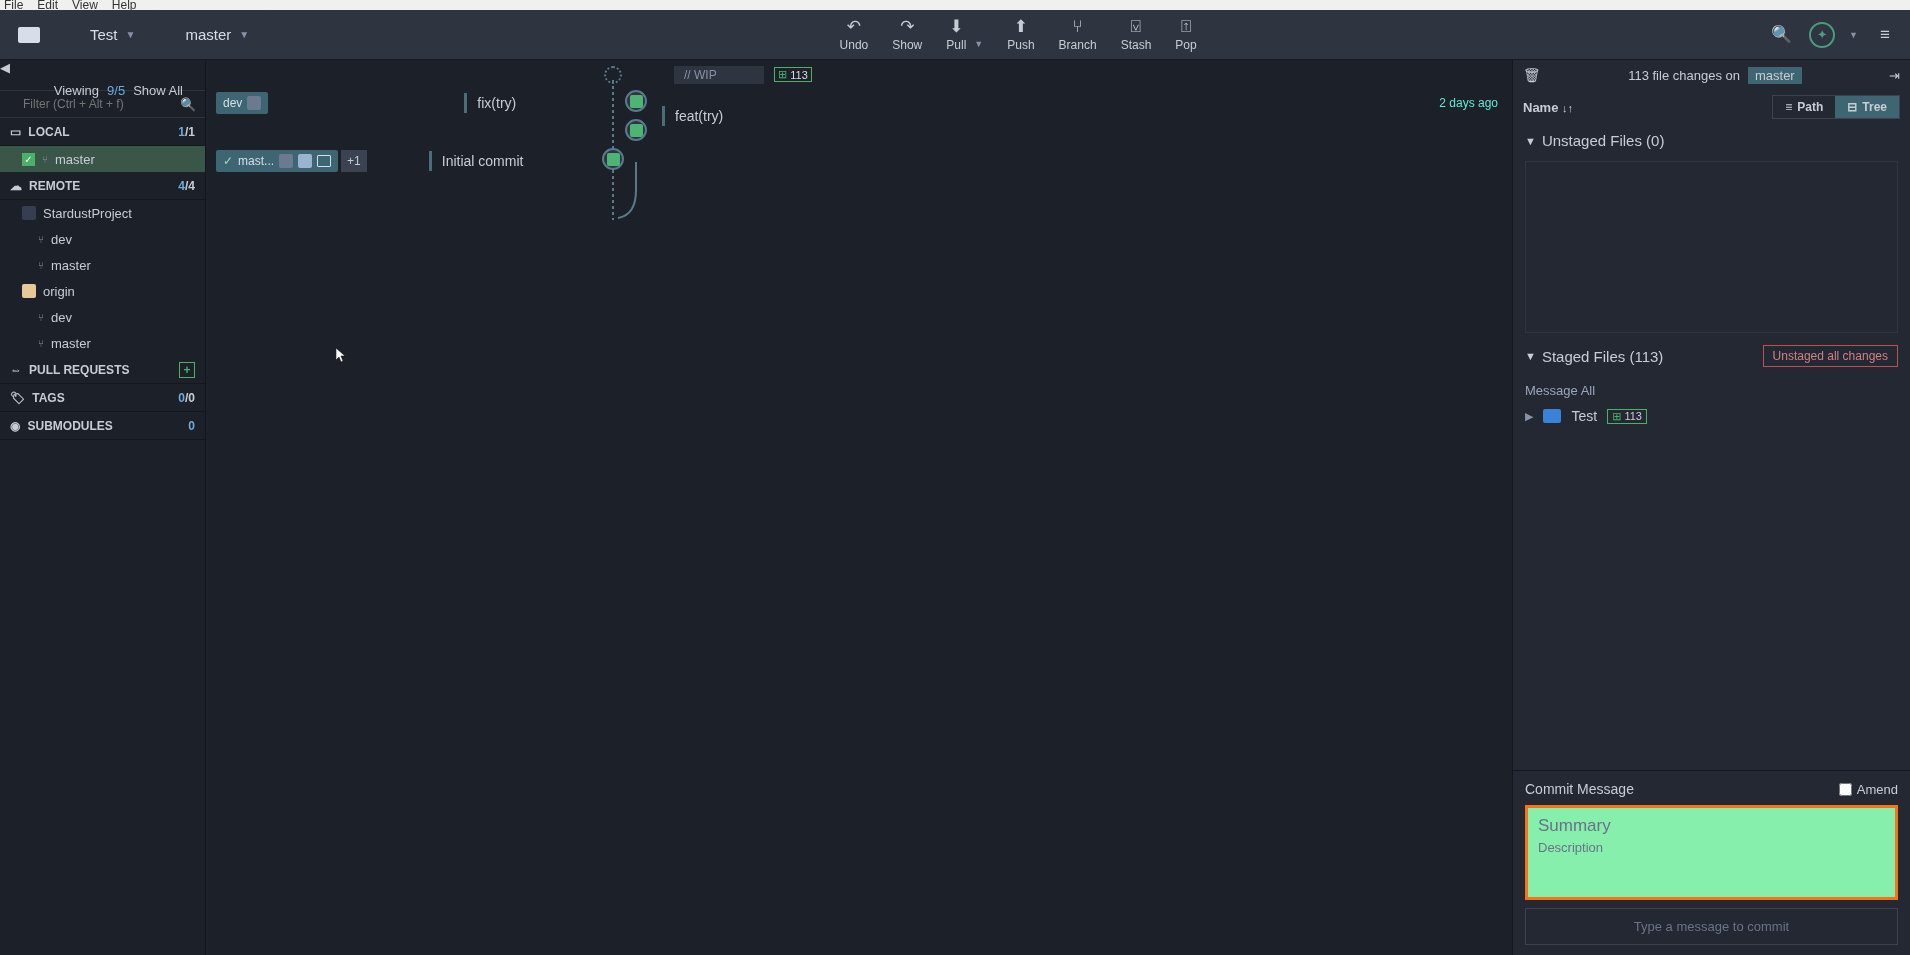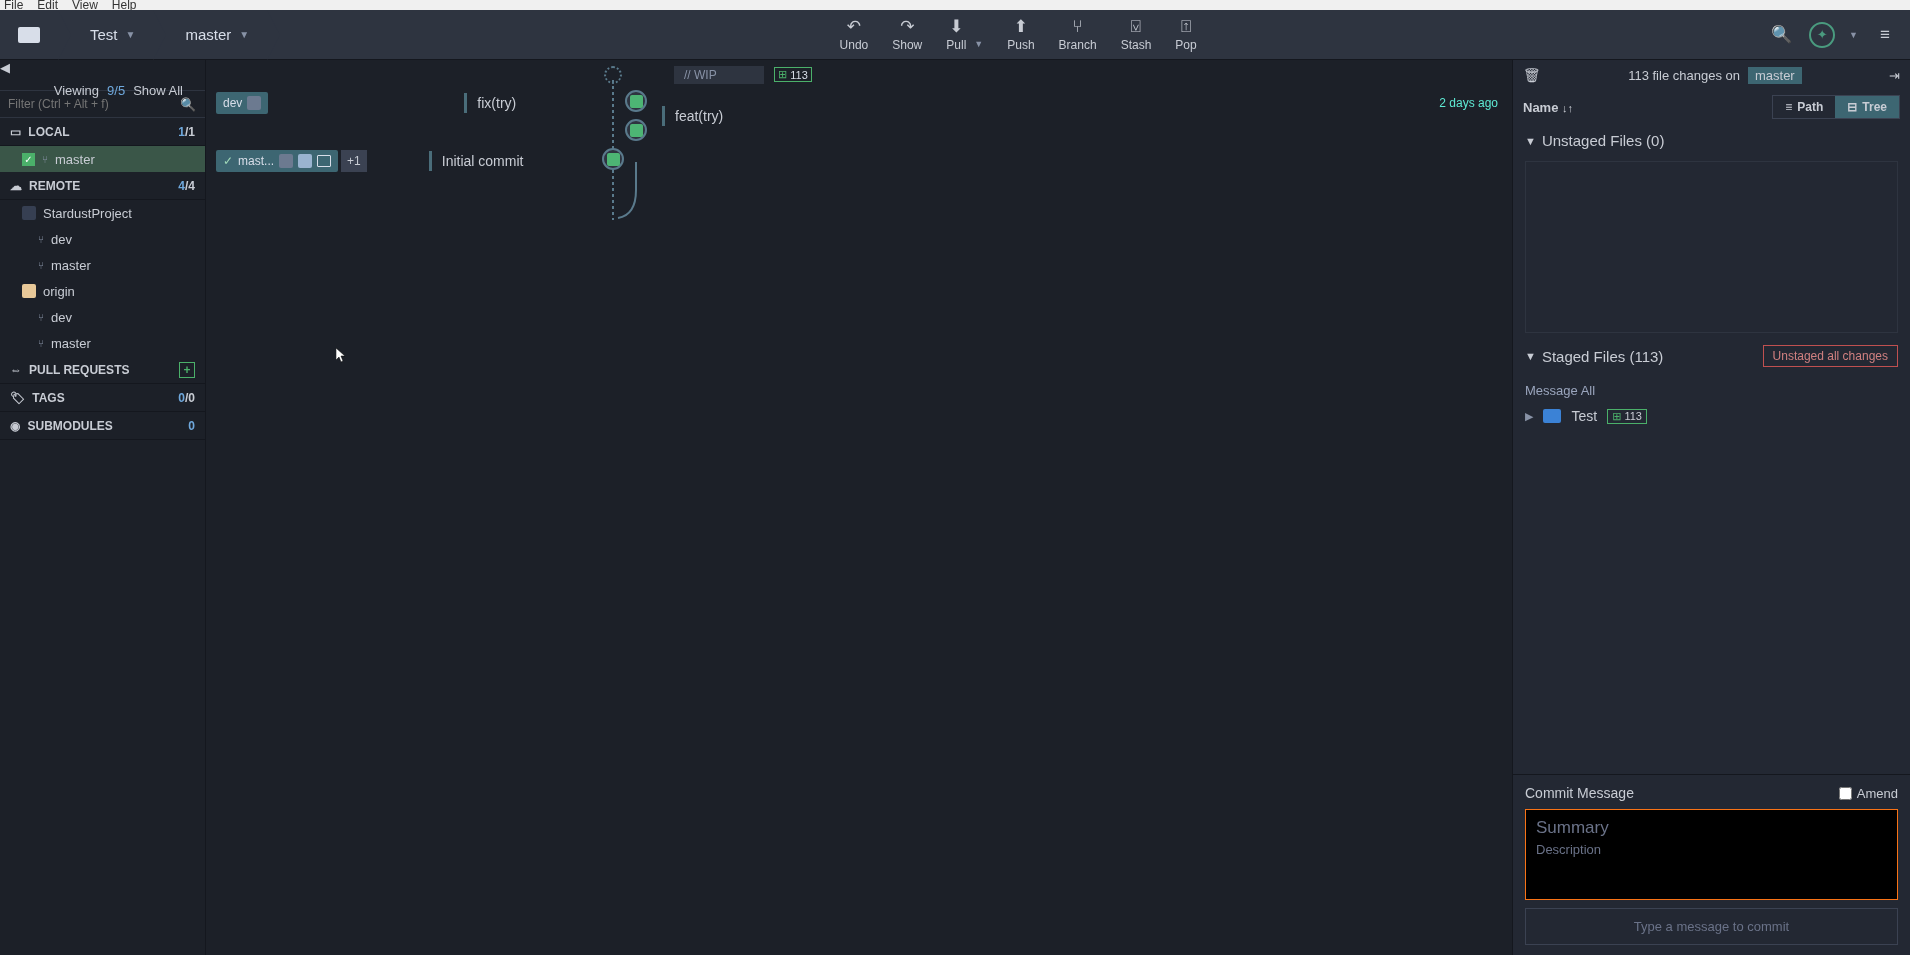--- a/index.html
+++ b/index.html
@@ -18,21 +18,21 @@
 .tb-right { display: flex; align-items: center; gap: 14px; padding-right: 12px; }
 .tb-right .ric { width: 26px; height: 26px; display: flex; align-items: center; justify-content: center; color: #c8ccd4; font-size: 17px; }
 .kraken { width: 26px; height: 26px; border-radius: 50%; border: 2px solid #4a9b7f; display: flex; align-items: center; justify-content: center; color: #4a9b7f; }
 .main { display: flex; height: calc(100vh - 60px); }
 
 .leftbar { width: 206px; background: #1c2028; display: flex; flex-direction: column; border-right: 1px solid #14171e; }
 .view-row { height: 30px; display: flex; align-items: center; justify-content: flex-end; padding: 0 22px; gap: 8px; font-size: 13px; }
 .lb-top { position: relative; height: 30px; }
 .blue { color: #6fa8dc; }
 .filter-row { height: 28px; display: flex; align-items: center; padding: 0 8px; border-top: 1px solid #2e3440; border-bottom: 1px solid #2e3440; }
-.filter-row input { flex: 1; background: transparent; border: none; color: #c8ccd4; outline: none; font-size: 12px; }
+.filter-row input { flex: 1; background: transparent; border: none; color: #c8ccd4; outline: none; font-size: 12px; margin-left: 15px; }
 .sect-head { height: 28px; display: flex; align-items: center; padding: 0 10px; gap: 7px; font-size: 12px; font-weight: 600; color: #c8ccd4; border-bottom: 1px solid #14171e; cursor: pointer; }
 .sect-head .count { margin-left: auto; }
 .tree-item { height: 26px; display: flex; align-items: center; padding: 0 10px 0 22px; gap: 7px; font-size: 13px; cursor: pointer; }
 .tree-item.indent { padding-left: 38px; }
 .tree-item.sel { background: #3a5648; }
 .chk { width: 13px; height: 13px; background: #4bb06a; display: flex; align-items: center; justify-content: center; color: #fff; font-size: 10px; }
 .br-ico { font-size: 10px; color: #8892a6; }
 .rt-ico { width: 14px; height: 14px; background: #363f52; border-radius: 2px; display: inline-block; }
 .plus-btn { width: 16px; height: 16px; border: 1px solid #4bb06a; color: #4bb06a; display: flex; align-items: center; justify-content: center; font-size: 12px; margin-left: auto; }
 
@@ -71,21 +71,21 @@
 .staged-zone { flex: 1; margin: 4px 12px; }
 .expand { color: #9aa5bd; font-size: 13px; padding: 4px 0; cursor: pointer; }
 .file-row { display: flex; align-items: center; gap: 10px; padding: 6px 0; font-size: 14px; cursor: pointer; }
 .folder-blue { width: 18px; height: 14px; background: #3b82d6; border-radius: 2px; }
 .chev-r { color: #8892a6; font-size: 11px; }
 .cnt-badge { border: 1px solid #4bb06a; padding: 0 4px; font-size: 11px; display: flex; gap: 3px; align-items: center; }
 .cnt-badge .p { color: #4bb06a; }
 .commit-area { border-top: 1px solid #14171e; padding: 10px 12px; display: flex; flex-direction: column; gap: 8px; }
 .commit-area-head { display: flex; align-items: center; font-size: 14px; }
 .amend { margin-left: auto; display: flex; align-items: center; gap: 5px; font-size: 13px; }
-.msg-box { background: #000000; border: 1px solid #f97316; padding: 8px 10px; }
+.msg-box { background: #86efac; border: 3px solid #f97316; padding: 8px 10px; }
 .msg-box .summary { font-size: 17px; color: #6a7288; margin-bottom: 4px; }
 .msg-box .desc { font-size: 13px; color: #6a7288; }
 .commit-btn { border: 1px solid #3b4252; background: #232833; color: #6a7288; padding: 10px; text-align: center; font-size: 13px; }
 .cursor { position: absolute; width: 12px; height: 16px; pointer-events: none; }
 </style>
 </head>
 <body>
 
 <div class="menubar">
   <span>File</span>

